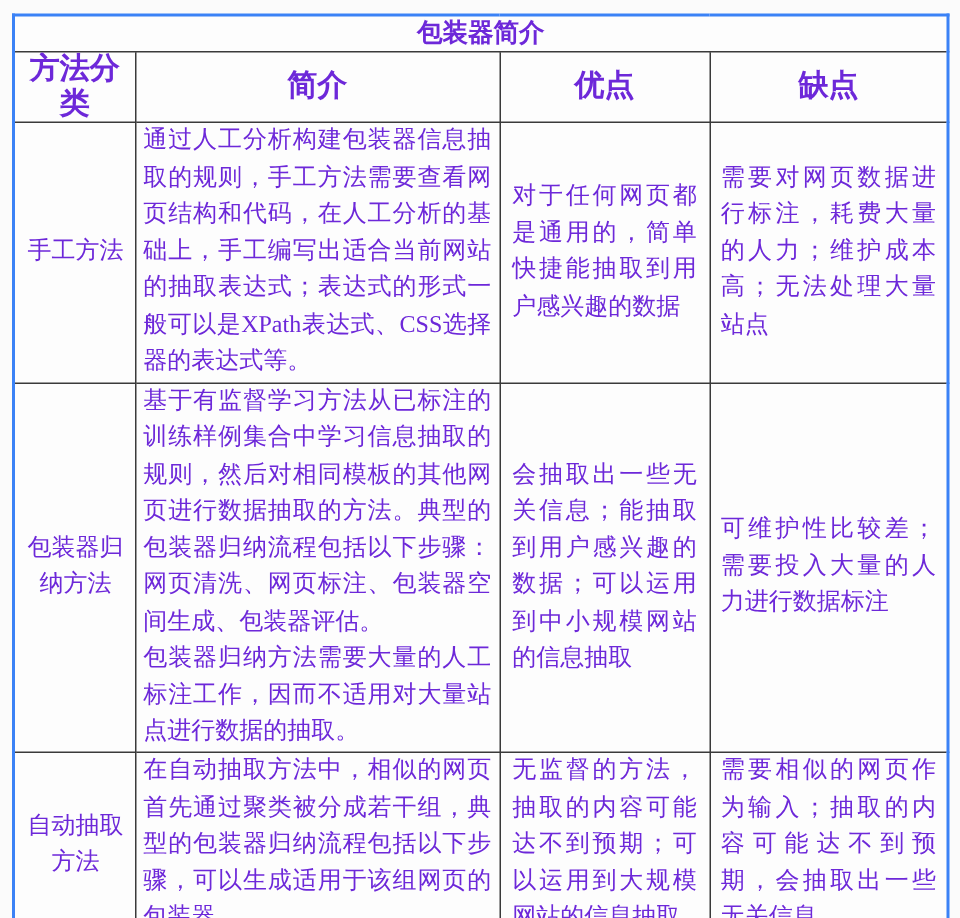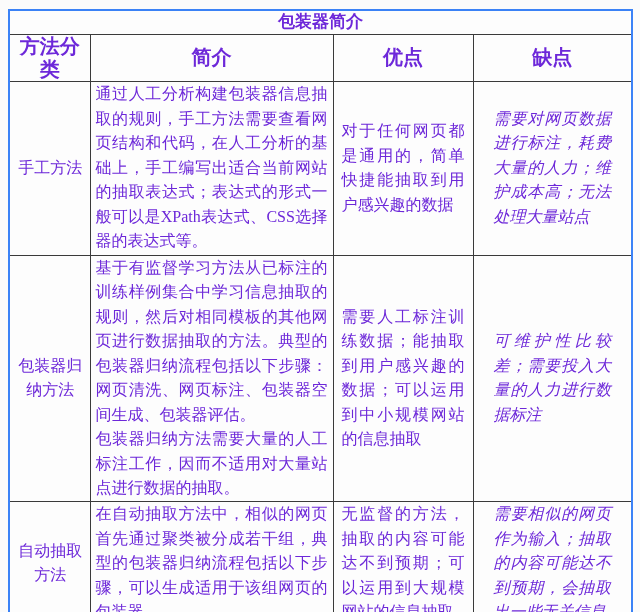--- a/index.html
+++ b/index.html
@@ -58,22 +58,21 @@
     text-align: justify;
     white-space: pre-line;
     padding: 0 5px;
   }
   td.cell-pros {
     text-align: justify;
     padding: 0 8px;
   }
   td.cell-cons {
     text-align: justify;
-    padding: 0 20px;
-    font-style: italic;
+    padding: 0 7px;
   }
 </style>
 </head>
 <body>
 
 <div class="page">
   <table class="wrapper-table">
     <colgroup>
       <col class="c-category">
       <col class="c-intro">
@@ -93,21 +92,21 @@
       <tr class="row-manual">
         <td class="cell-category">手工方法</td>
         <td class="cell-intro">通过人工分析构建包装器信息抽取的规则，手工方法需要查看网页结构和代码，在人工分析的基础上，手工编写出适合当前网站的抽取表达式；表达式的形式一般可以是XPath表达式、CSS选择器的表达式等。</td>
         <td class="cell-pros">对于任何网页都是通用的，简单快捷能抽取到用户感兴趣的数据</td>
         <td class="cell-cons">需要对网页数据进行标注，耗费大量的人力；维护成本高；无法处理大量站点</td>
       </tr>
       <tr class="row-induction">
         <td class="cell-category">包装器归纳方法</td>
         <td class="cell-intro">基于有监督学习方法从已标注的训练样例集合中学习信息抽取的规则，然后对相同模板的其他网页进行数据抽取的方法。典型的包装器归纳流程包括以下步骤：网页清洗、网页标注、包装器空间生成、包装器评估。
 包装器归纳方法需要大量的人工标注工作，因而不适用对大量站点进行数据的抽取。</td>
-        <td class="cell-pros">需要人工标注训练数据；能抽取到用户感兴趣的数据；可以运用到中小规模网站的信息抽取</td>
+        <td class="cell-pros">会抽取出一些无关信息；能抽取到用户感兴趣的数据；可以运用到中小规模网站的信息抽取</td>
         <td class="cell-cons">可维护性比较差；需要投入大量的人力进行数据标注</td>
       </tr>
       <tr class="row-auto">
         <td class="cell-category">自动抽取方法</td>
         <td class="cell-intro">在自动抽取方法中，相似的网页首先通过聚类被分成若干组，典型的包装器归纳流程包括以下步骤，可以生成适用于该组网页的包装器</td>
         <td class="cell-pros">无监督的方法，抽取的内容可能达不到预期；可以运用到大规模网站的信息抽取</td>
         <td class="cell-cons">需要相似的网页作为输入；抽取的内容可能达不到预期，会抽取出一些无关信息</td>
       </tr>
     </tbody>
   </table>

